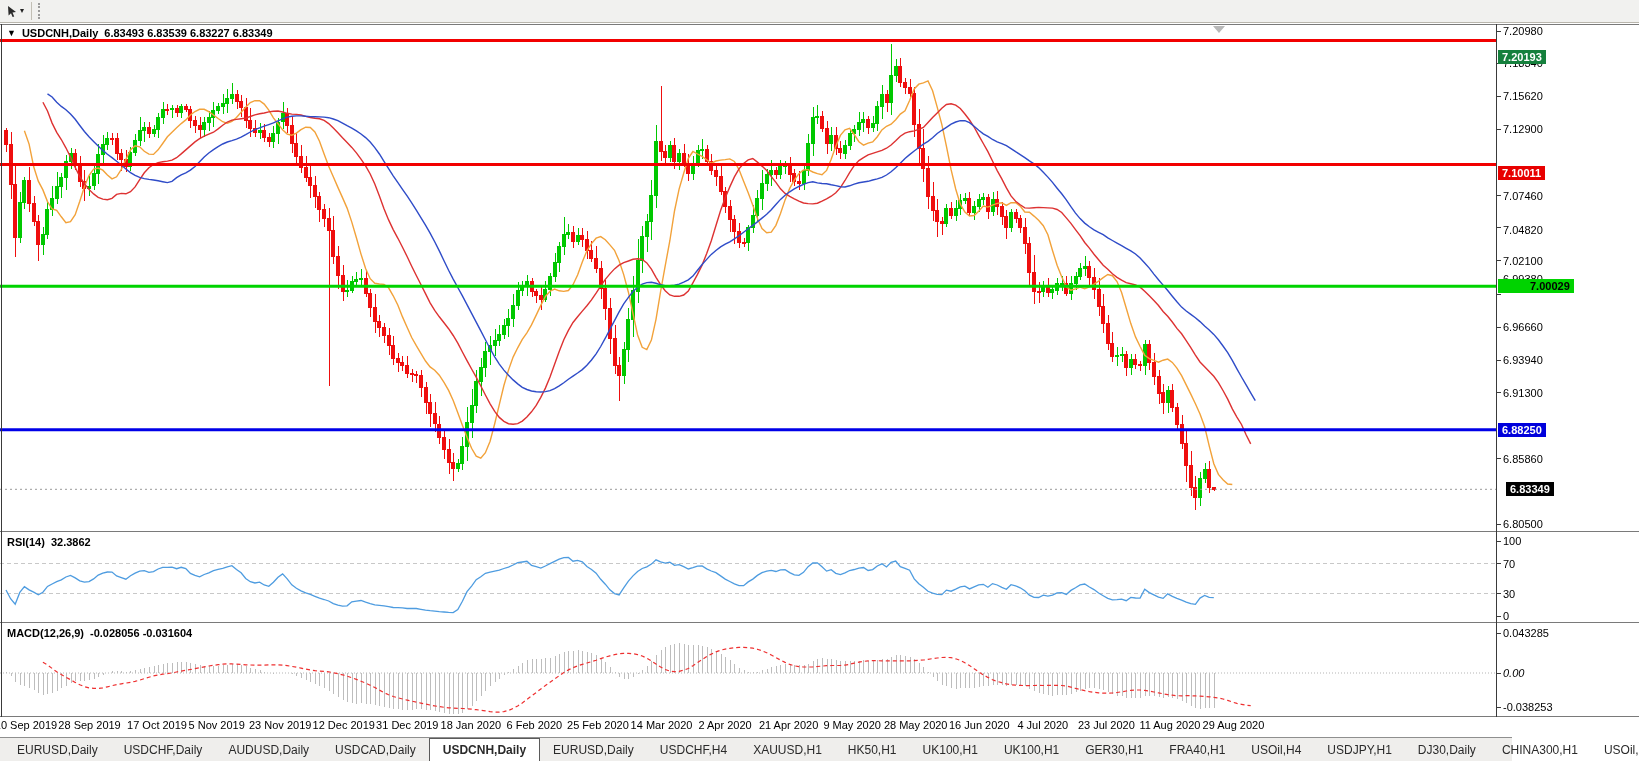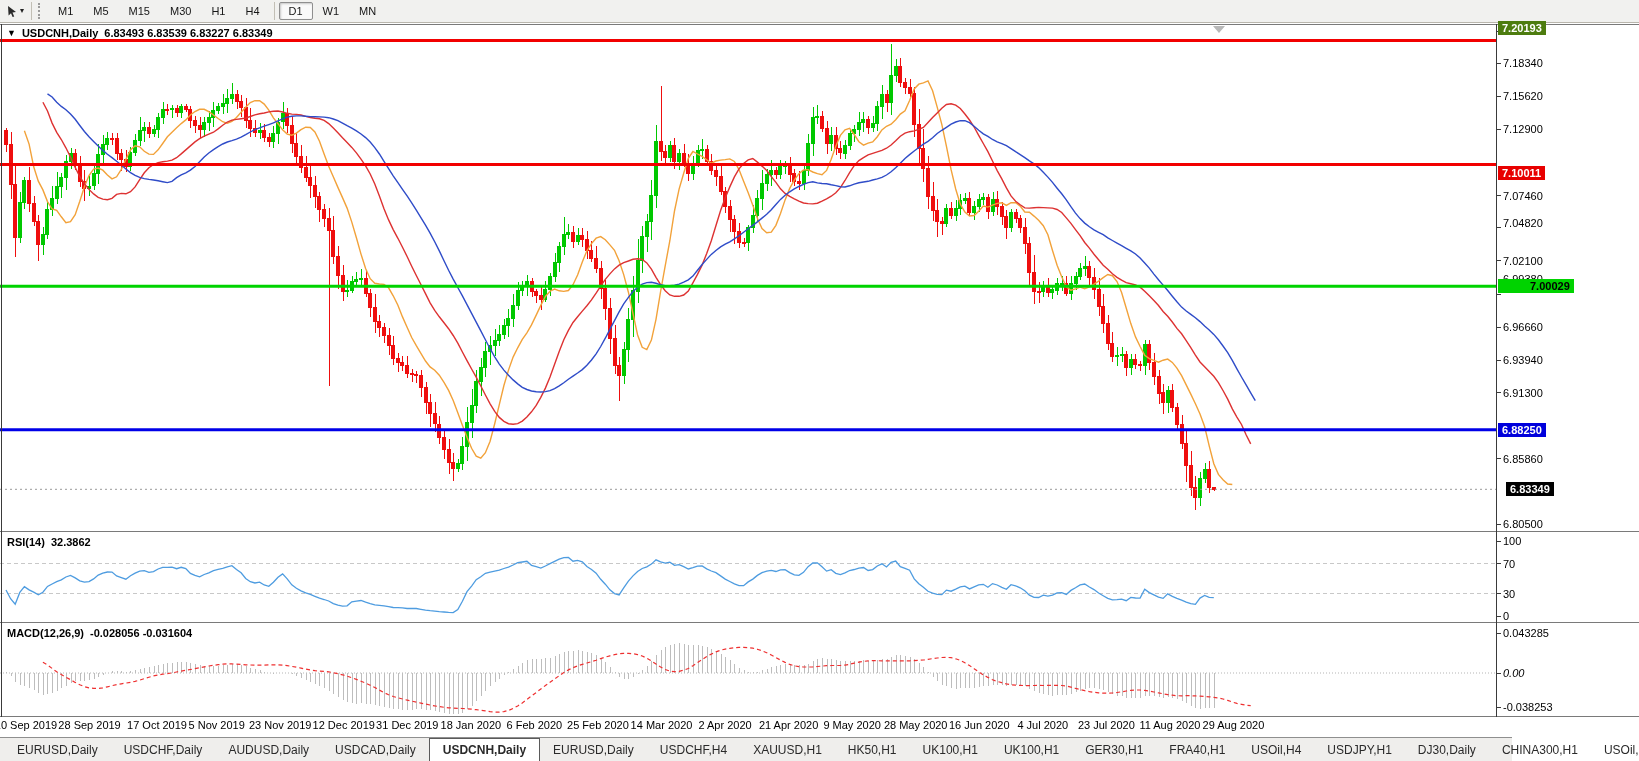--- a/index.html
+++ b/index.html
@@ -874,32 +874,20 @@
 
   <div class="toolbar">
     <div class="tool-icon">
       <svg width="13" height="13" viewBox="0 0 13 13">
         <path d="M2 1 L10 7 L6.5 7.6 L8.2 11.4 L6.6 12 L5 8.3 L2.6 10.4 Z" fill="#2a2a2a"></path>
       </svg>
       <span class="caret">▾</span>
     </div>
     <div class="tb-sep"></div>
     <div class="tb-grip"></div>
-    <div id="tf-buttons" style="display:flex;align-items:center">
-        <div class="tb-btn">M1</div>
-        <div class="tb-btn">M5</div>
-        <div class="tb-btn">M15</div>
-        <div class="tb-btn">M30</div>
-        <div class="tb-btn">H1</div>
-        <div class="tb-btn">H4</div>
-        <div class="tb-sep"></div>
-        <div class="tb-btn active">D1</div>
-        <div class="tb-btn">W1</div>
-        <div class="tb-btn">MN</div>
-      </div>
   </div>
 
   <div class="chart-title">
     <span class="tri">▼</span>
     <span>USDCNH,Daily</span>
     <span>6.83493 6.83539 6.83227 6.83349</span>
   </div>
 
   <div class="panel-label" style="top:536px">
     <span>RSI(14)</span>
@@ -909,29 +897,29 @@
     <span>MACD(12,26,9)</span>
     <span>-0.028056 -0.031604</span>
   </div>
 
   <div id="price-axis">
       <div class="axis-label" style="top: 25px;">7.20980</div>
       <div class="axis-label" style="top: 57.1552px;">7.18340</div>
       <div class="axis-label" style="top: 90.2848px;">7.15620</div>
       <div class="axis-label" style="top: 123.414px;">7.12900</div>
       <div class="axis-label" style="top: 189.674px;">7.07460</div>
-      <div class="axis-label" style="top: 217px;">7.04820</div>
+      <div class="axis-label" style="top: 224px;">7.04820</div>
       <div class="axis-label" style="top: 254.958px;">7.02100</div>
       <div class="axis-label" style="top: 273px;">6.99380</div>
       <div class="axis-label" style="top: 321.218px;">6.96660</div>
       <div class="axis-label" style="top: 354.347px;">6.93940</div>
       <div class="axis-label" style="top: 386.502px;">6.91300</div>
       <div class="axis-label" style="top: 452.762px;">6.85860</div>
       <div class="axis-label" style="top: 518.046px;">6.80500</div>
-      <div class="badge" style="top: 21px; background: #4d7c0f; color: rgb(255, 255, 255);">7.20193</div>
+      <div class="badge" style="top: 50px; background: #15803d; color: rgb(255, 255, 255);">7.20193</div>
       <div class="badge" style="top: 157.602px; background: rgb(232, 0, 0); color: rgb(255, 255, 255); margin-top: 8px;">7.10011</div>
       <div class="badge" style="top: 279.183px; background: rgb(0, 211, 0); color: rgb(0, 0, 0); padding-left: 32px;">7.00029</div>
       <div class="badge" style="top: 422.651px; background: rgb(0, 0, 220); color: rgb(255, 255, 255);">6.88250</div>
       <div class="badge" style="top: 482.346px; background: #000000; color: rgb(255, 255, 255); margin-left: 8px;">6.83349</div>
       <div class="axis-label" style="top: 535px;">100</div>
       <div class="axis-label" style="top: 557.5px;">70</div>
       <div class="axis-label" style="top: 587.5px;">30</div>
       <div class="axis-label" style="top: 610px;">0</div>
       <div class="axis-label" style="top: 627px;">0.043285</div>
       <div class="axis-label" style="top: 667px; font-style: italic;">0.00</div>

